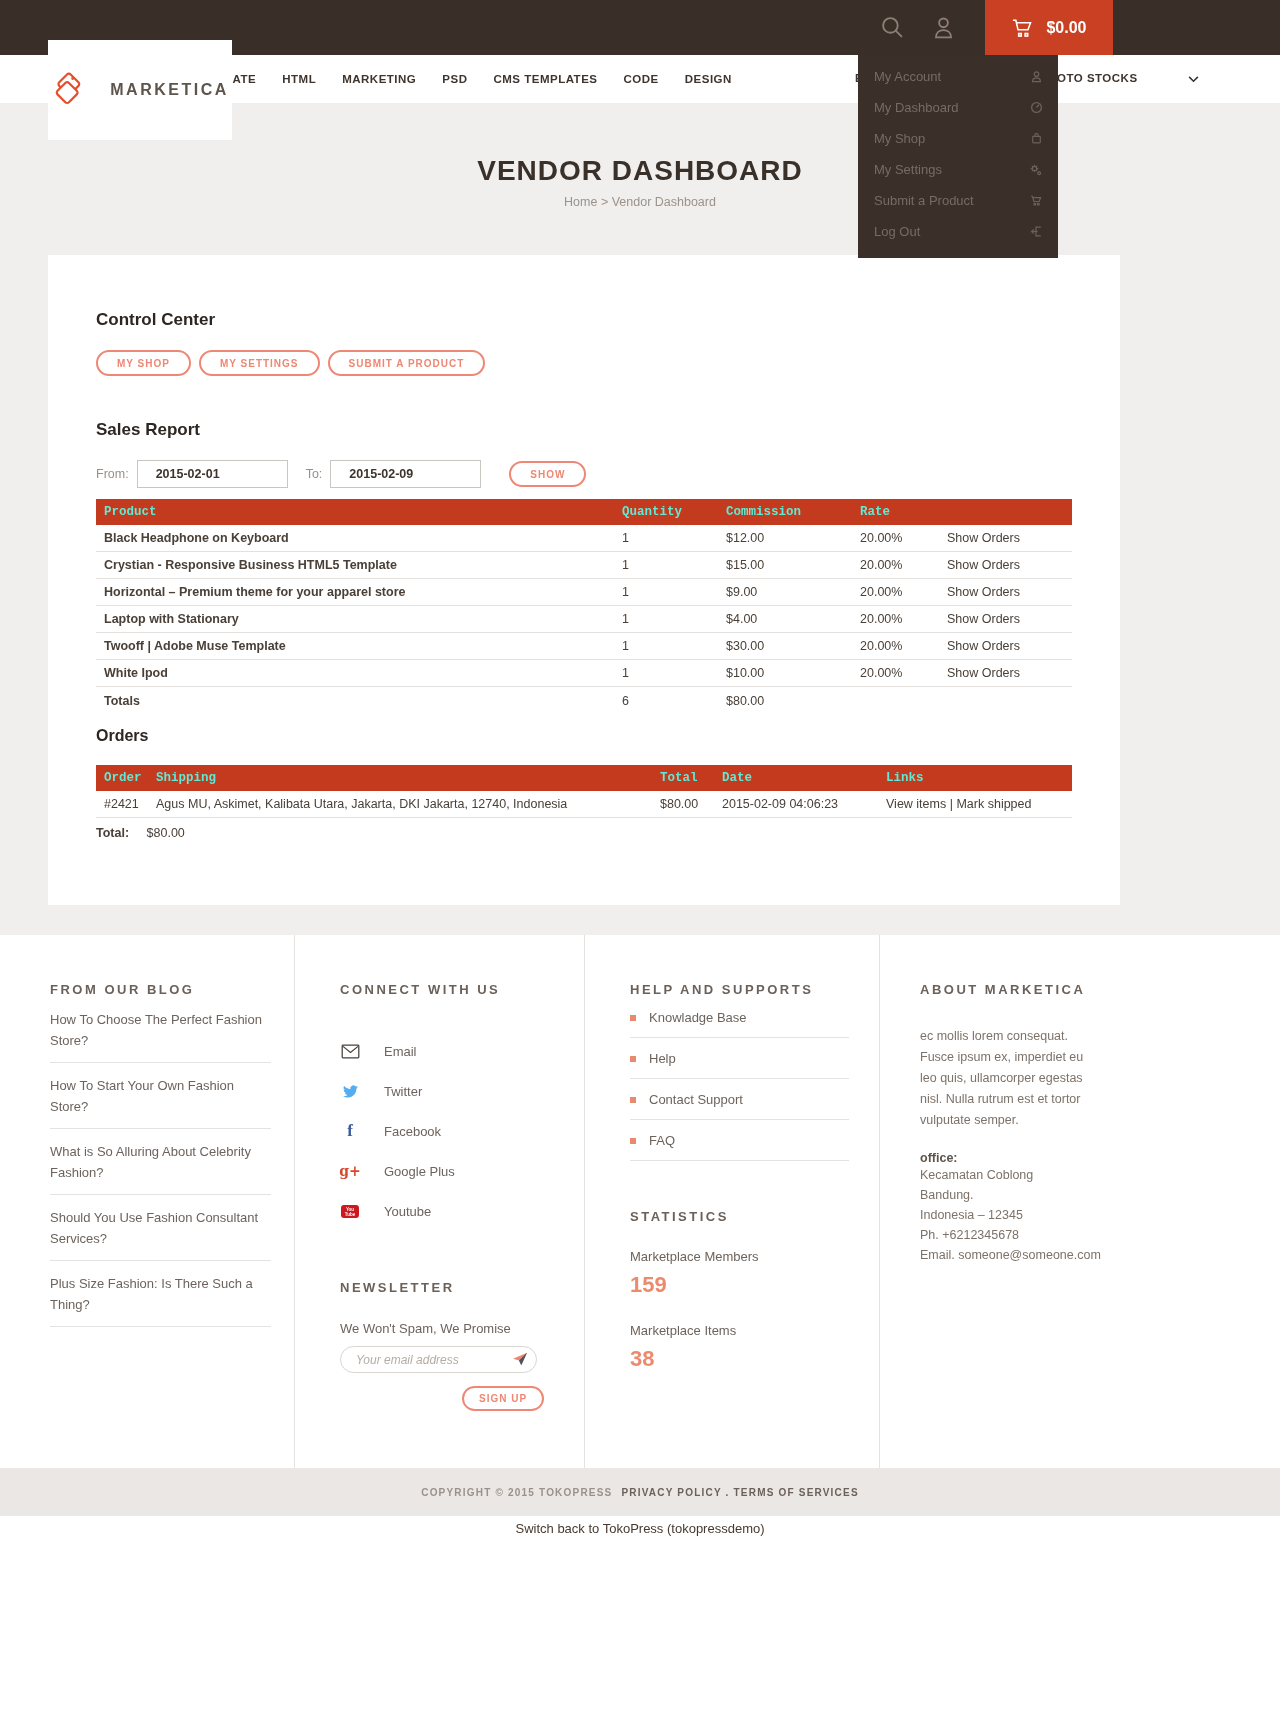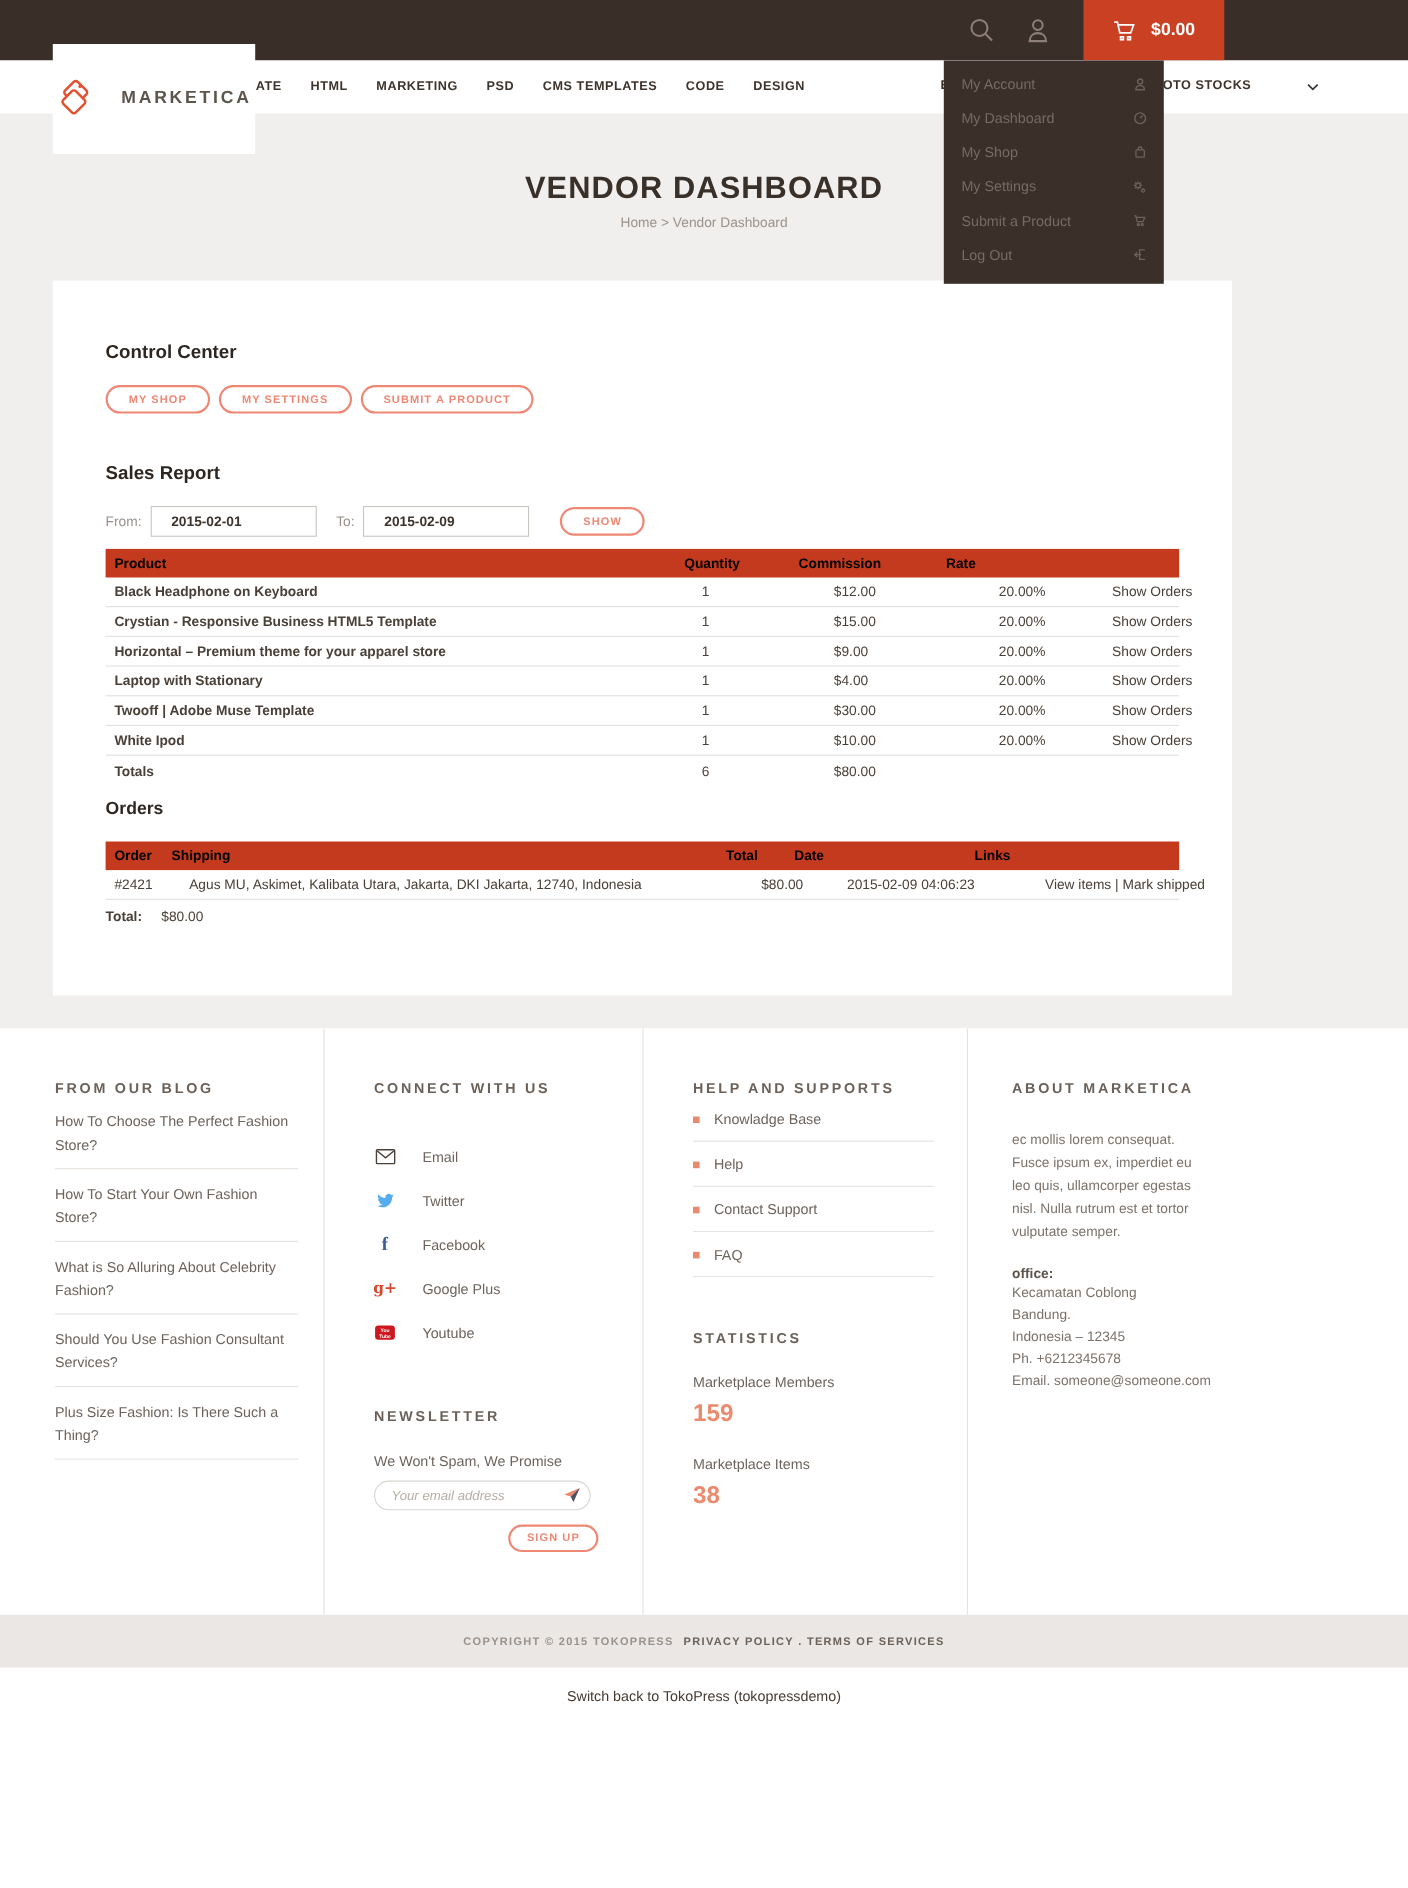--- a/index.html
+++ b/index.html
@@ -44,22 +44,22 @@
   .card { position:absolute; left:48px; top:255px; width:1072px; height:650px; background:#fff; z-index:2; }
   .sec-h { position:absolute; left:48px; font-size:17px; font-weight:bold; color:#2e2620; }
   .cc-buttons { position:absolute; left:48px; top:95px; display:flex; gap:8px; }
   .pill { display:inline-flex; align-items:center; justify-content:center; height:26px; padding:0 19px; border:2px solid #ee8773; border-radius:14px; color:#ee8773; font-size:10px; font-weight:bold; letter-spacing:1px; background:#fff; cursor:pointer; white-space:nowrap; }
   .sr-form { position:absolute; left:48px; top:205px; display:flex; align-items:center; }
   .sr-form label { font-size:12.5px; color:#9a9089; margin-right:8px; }
   .sr-form input { width:151px; height:28px; border:1px solid #c9c5c1; font-family:inherit; font-size:12.5px; font-weight:bold; color:#3e342d; padding-left:18px; margin-right:18px; outline:none; }
   .sr-form .pill { margin-left:10px; }
 
   .dtable { position:absolute; left:48px; width:976px; font-size:12.5px; color:#4a4038; }
-  .t-head { display:grid; background:#c43a1e; color:#000000; font-weight:bold; height:26px; align-items:center; }
-  .t-row { display:grid; height:27px; align-items:center; border-bottom:1px solid #e3e0dd;gap:16px; }
+  .t-head { display:grid; background:#c43a1e; color:#5eead4; font-weight:bold; height:26px; align-items:center;font-family:Liberation Mono, monospace; }
+  .t-row { display:grid; height:27px; align-items:center; border-bottom:1px solid #e3e0dd; }
   .t-row.noline { border-bottom:none; }
   .sales-grid { grid-template-columns:518px 104px 134px 87px 133px; }
   .orders-grid { grid-template-columns:52px 504px 62px 164px 194px; }
   .dtable .c { padding-left:8px; white-space:nowrap; overflow:hidden; }
   .b { font-weight:bold; }
   .lnk { cursor:pointer; }
   .orders-total { position:absolute; left:48px; top:571px; font-size:12.5px; color:#4a4038; }
   .orders-total .b { margin-right:14px;margin-top:16px; }
 
   
@@ -90,21 +90,21 @@
   .stat-lbl { font-size:13px; color:#6d635c; margin-top:25px; }
   .stat-val { font-size:22px; font-weight:bold; color:#ec8a6e; margin-top:8px; }
   .about-p { font-size:12.5px; line-height:21px; color:#7c7269; margin-top:29px; }
   .office-lbl { font-size:12.5px; font-weight:bold; color:#5d544d; margin-top:20px; }
   .office-line { font-size:12.5px; line-height:20px; color:#7c7269; }
 
   
   .copybar { position:absolute; left:0; top:1468px; width:1280px; height:48px; background:#eae7e4; z-index:2; display:flex; align-items:center; justify-content:center; gap:9px; }
   .copybar .c1 { font-size:10px; font-weight:bold; letter-spacing:1.2px; color:#9a918a; }
   .copybar .c2 { font-size:10px; font-weight:bold; letter-spacing:1.2px; color:#6b6159; cursor:pointer; }
-  .switchback { position:absolute; left:0; top:1516px; width:1280px; text-align:center; padding-top:17px; z-index:2; }
+  .switchback { position:absolute; left:0; top:1516px; width:1280px; text-align:center; padding-top:3px; z-index:2; }
   .switchback span { font-size:13px; color:#46392f; cursor:pointer; }
 
   svg { display:block; }
 </style>
 </head>
 <body>
 
 <div id="page">
 
   <div class="graybg"></div>

